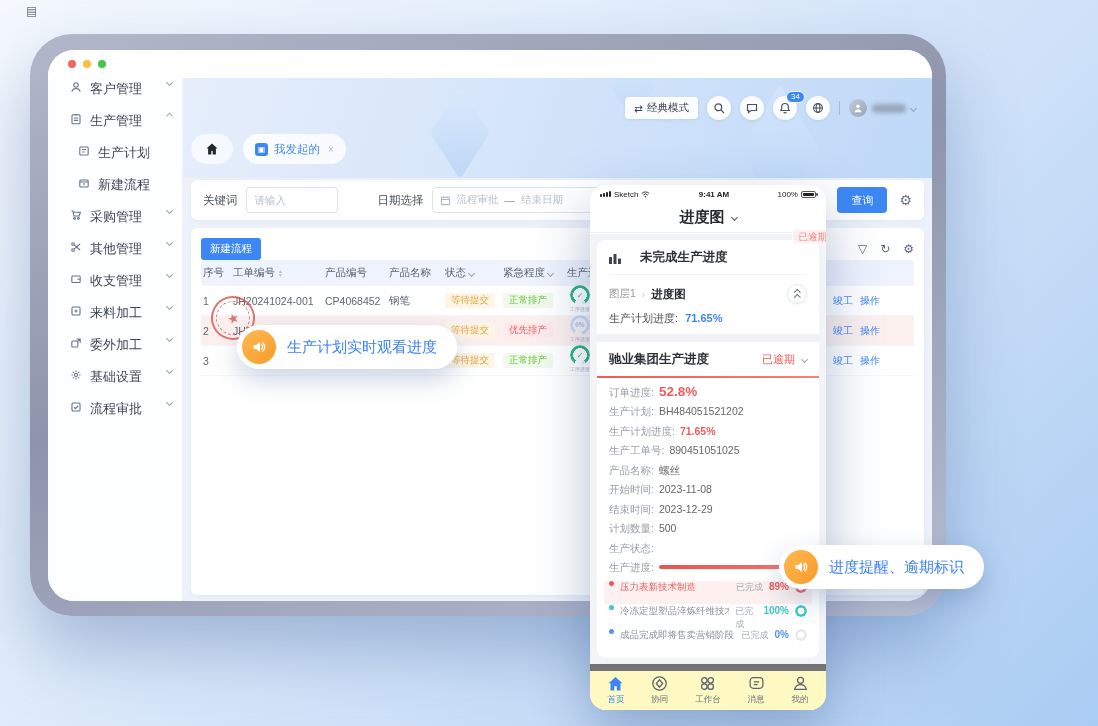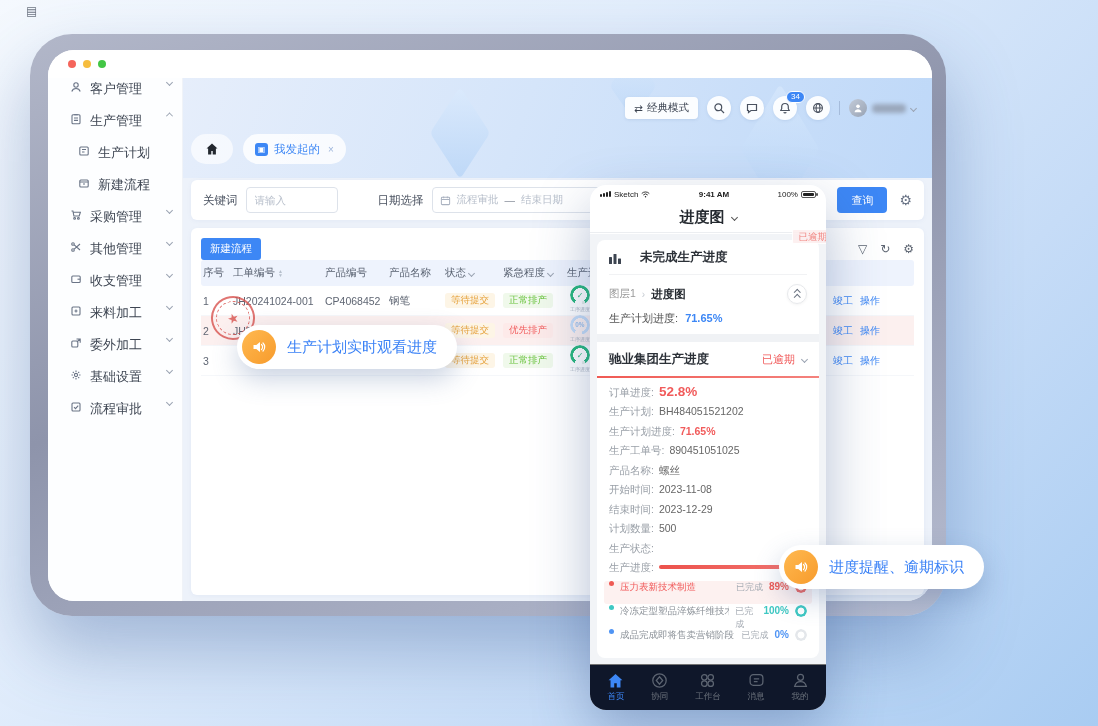--- a/index.html
+++ b/index.html
@@ -177,21 +177,21 @@
   .task.hl .tname{color:#f15b5b;}
   .tdone{margin-left:auto;color:#a7adb5;font-size:9px;}
   .tpct{font-weight:bold;font-size:10px;}
   .tring{width:12px;height:12px;border-radius:50%;position:relative;flex:none;}
   .tring::before{content:"";position:absolute;inset:0;border-radius:50%;
     -webkit-mask:radial-gradient(farthest-side,transparent calc(100% - 2.6px),#000 calc(100% - 2.4px));
     mask:radial-gradient(farthest-side,transparent calc(100% - 2.6px),#000 calc(100% - 2.4px));}
   .tring.red::before{background:conic-gradient(#ee6560 0 320deg,#f7dedd 320deg 360deg);}
   .tring.teal::before{background:#3ec8c3;}
   .tring.gray::before{background:#e4e7eb;}
-  .pnav{position:absolute;bottom:0;left:0;right:0;height:46px;background:#0f172a;border-top:1px solid #737373;
+  .pnav{position:absolute;bottom:0;left:0;right:0;height:46px;background:#fef9c3;border-top:7px solid #737373;
         display:flex;align-items:center;justify-content:space-around;padding:0 4px;}
   .nitem{display:flex;flex-direction:column;align-items:center;gap:2px;cursor:pointer;color:#5c6471;}
   .nitem .nlbl{font-size:8.5px;color:#6b727c;}
   .nitem.active .nlbl{color:#3d87f5;}
 
   svg{display:block;}
 </style>
 </head>
 <body>
 

